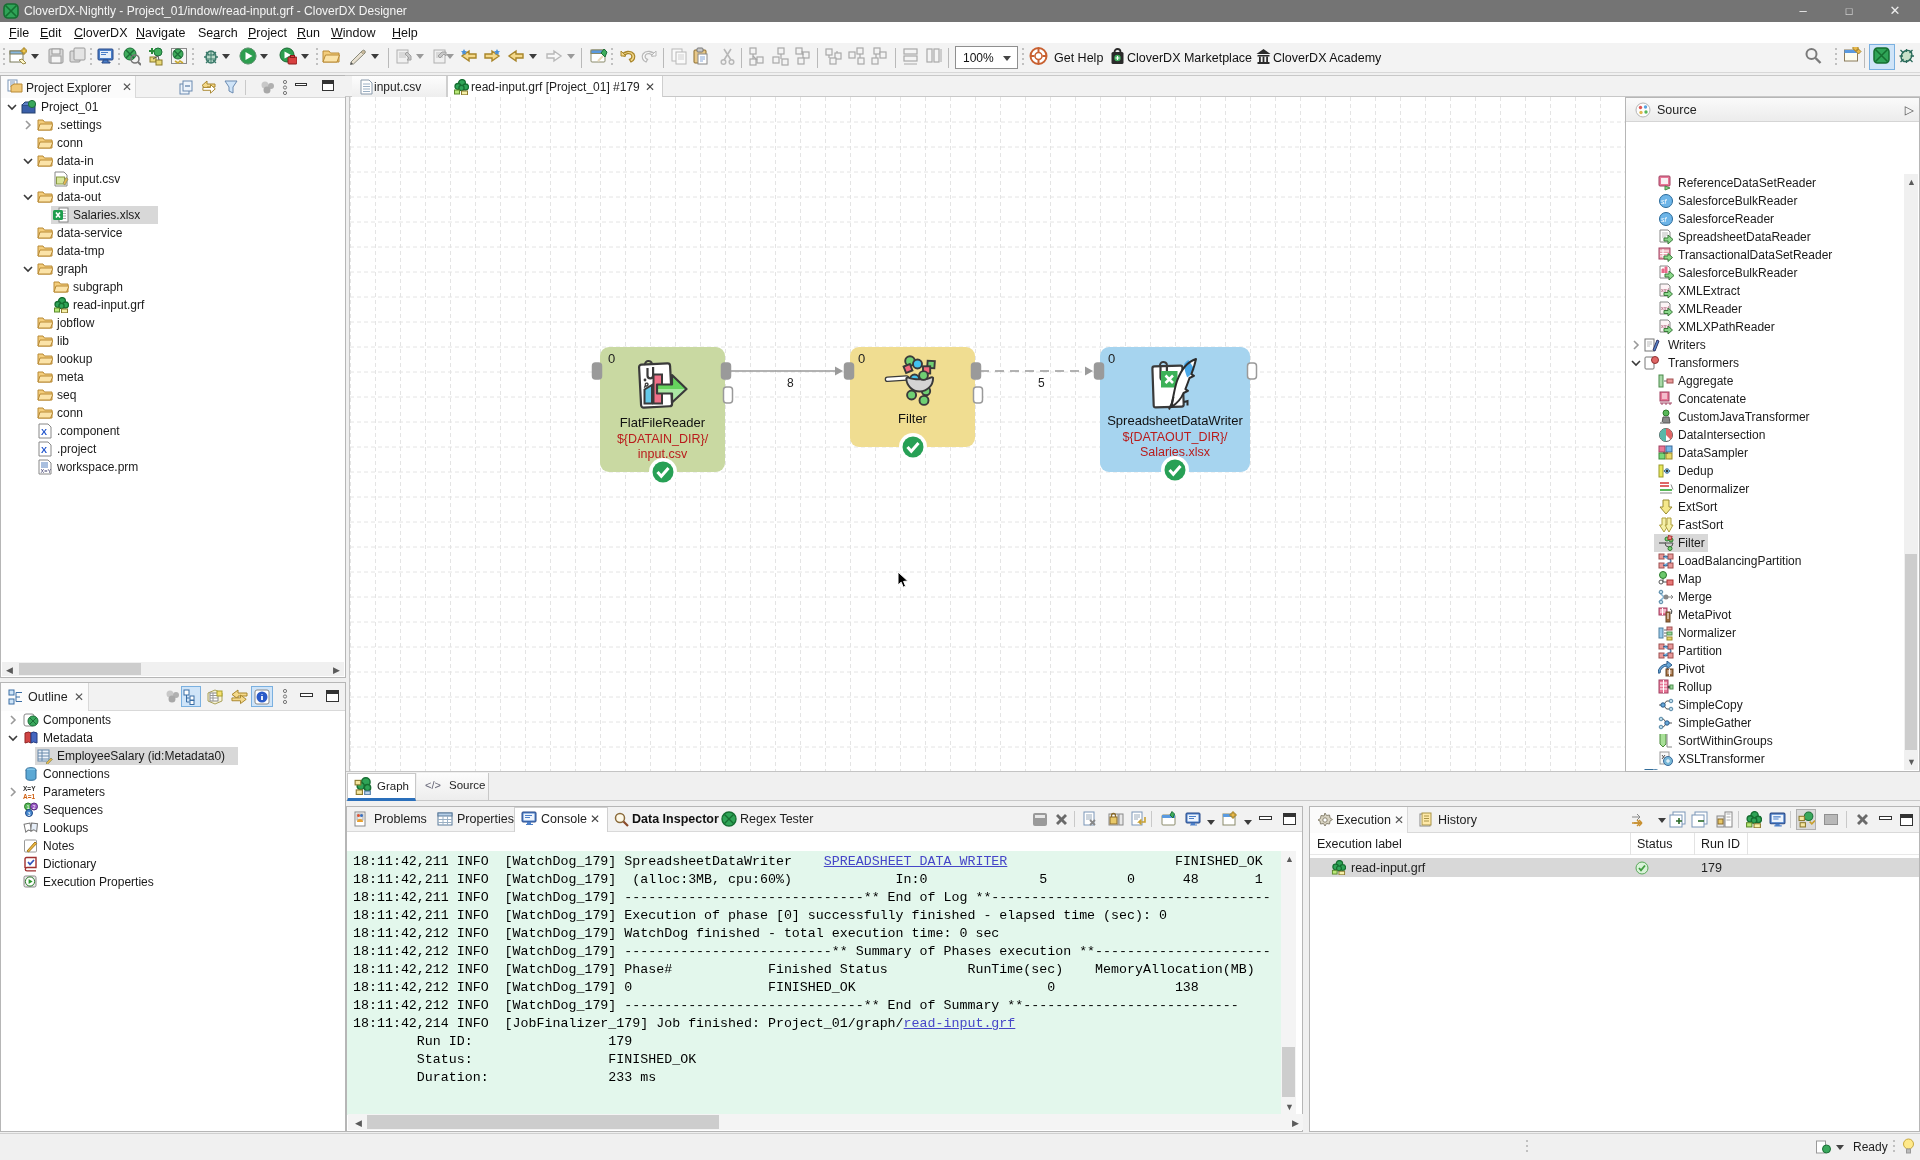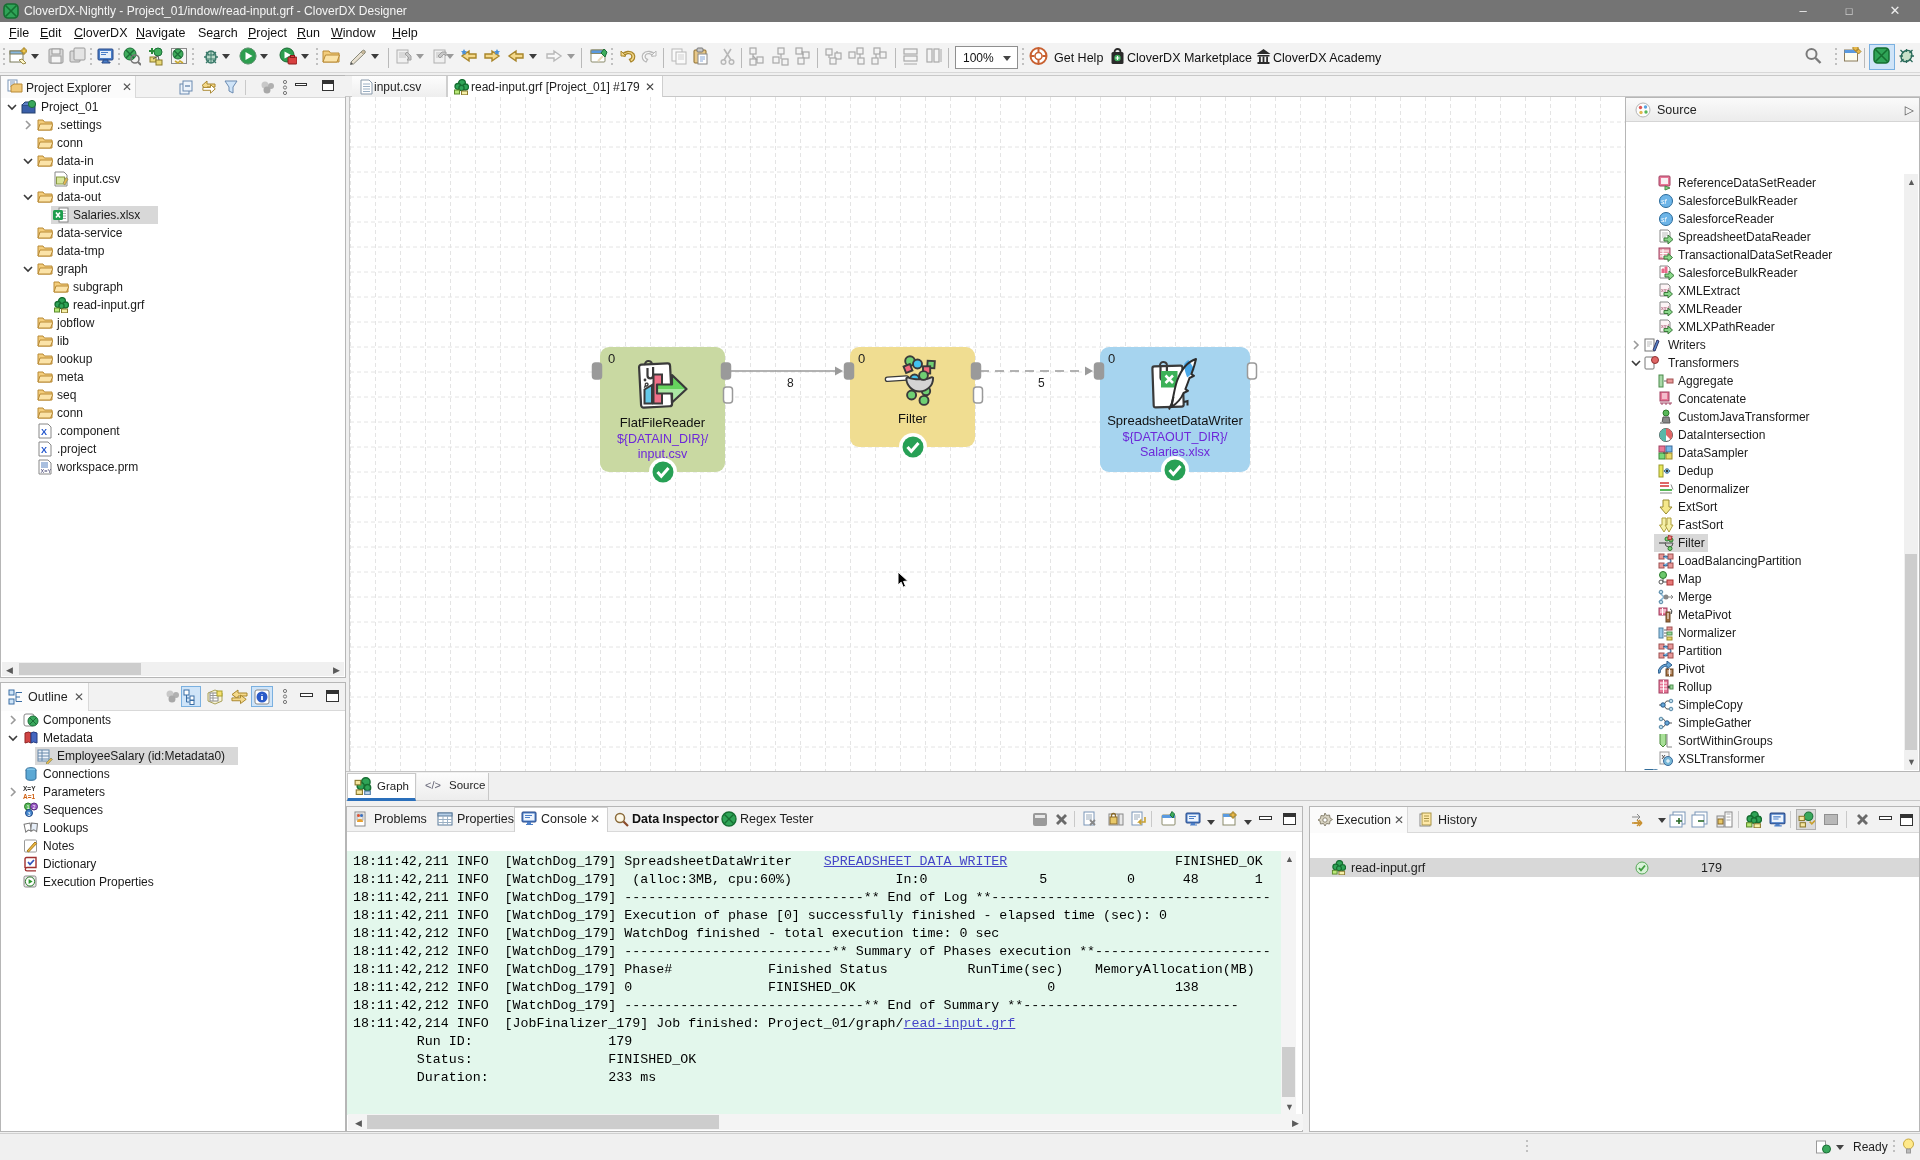--- a/index.html
+++ b/index.html
@@ -28,21 +28,21 @@
 .ptab { position:absolute; font-size:12.5px; color:#222; white-space:nowrap; }
 
 .trow { position:absolute; height:18px; font-size:12px; color:#1a1a1a; white-space:nowrap; }
 .trow .lbl { position:absolute; top:2px; }
 .sel { background:#d8d8d8; }
 .twist { position:absolute; top:4px; width:10px; height:10px; }
 
 #canvas { position:absolute; left:350px; top:97px; width:1275px; height:674px; background:#ffffff; overflow:hidden; }
 .comp { position:absolute; border-radius:9px; }
 .cname { position:absolute; width:100%; text-align:center; font-size:13px; color:#111; }
-.cdesc { position:absolute; width:100%; text-align:center; font-size:12.5px; color:#6d28d9; line-height:14.5px; }
+.cdesc { position:absolute; width:100%; text-align:center; font-size:12.5px; color:#b91c1c; line-height:14.5px; }
 .czero { position:absolute; left:8px; top:4px; font-size:13px; color:#222; }
 .check { position:absolute; width:30px; height:30px; }
 
 #palette { position:absolute; left:1625px; top:97px; width:295px; height:675px; background:#fff; border:1px solid #b6b6b6; }
 .prow { position:absolute; left:0; height:18px; width:278px; font-size:12px; color:#1a1a1a; }
 .prow .lbl { position:absolute; top:2px; left:51px; }
 
 #console-log { font-family:"Liberation Mono", monospace; font-size:13.3px; line-height:18px; white-space:pre; color:#000; }
 #console-log .lnk { color:#4646c8; text-decoration:underline; }
 
@@ -1333,20 +1333,28 @@
           <circle cx="10" cy="5" r="4" fill="#39a85c" stroke="#1c6f38"></circle>
           <rect x="1" y="5" width="5" height="4" fill="#f5e6a0" stroke="#8c7a2e"></rect>
           <rect x="2" y="11" width="5" height="4" fill="#f5e6a0" stroke="#8c7a2e"></rect>
           <path d="M11 10 l2 2 3 -3" stroke="#c8a030" stroke-width="1.6" fill="none"></path>
         </svg><div class="abs" style="left:514px;top:7px;width:14px;height:11px;background:#b8b8b8;border:1px solid #909090;"></div><div class="abs" style="left:536px;top:4px;width:1px;height:17px;background:#c9c9c9"></div><svg class="abs" style="left:545px;top:5px" width="15" height="15" viewBox="0 0 15 15">
           <path d="M2 4 L4 2 l3.5 3.5 L11 2 l2 2 -3.5 3.5 L13 11 l-2 2 -3.5 -3.5 L4 13 2 11 5.5 7.5 z" fill="#6a6a6a"></path>
         </svg><div class="abs" style="left:569px;top:9px;width:13px;height:4px;border:1px solid #333;background:#fff"></div><div class="abs" style="left:590px;top:7px;width:13px;height:12px;border:1.5px solid #333;background:#fff">
           <div style="height:3px;background:#333"></div>
         </div></span>
   </div>
+  <div class="abs" style="left:0;top:26px;width:609px;height:22px;background:#fff;border-bottom:1px solid #e8e8e8;">
+    <span class="colhead" style="left:7px;top:4px;">Execution label</span>
+    <span class="colhead" style="left:327px;top:4px;">Status</span>
+    <span class="colhead" style="left:391px;top:4px;">Run ID</span>
+    <div class="abs" style="left:320px;top:0;width:1px;height:22px;background:#e3e3e3;"></div>
+    <div class="abs" style="left:384px;top:0;width:1px;height:22px;background:#e3e3e3;"></div>
+    <div class="abs" style="left:437px;top:0;width:1px;height:22px;background:#e3e3e3;"></div>
+  </div>
   <div class="abs sel" style="left:0;top:51px;width:609px;height:19px;">
     <svg class="abs" style="left:21px;top:2px" width="15" height="15" viewBox="0 0 16 16">
       <circle cx="9" cy="4" r="3.4" fill="#2fa457" stroke="#156e31" stroke-width="1.3"></circle>
         <circle cx="5" cy="7.5" r="3" fill="#2fa457" stroke="#156e31" stroke-width="1.3"></circle>
         <circle cx="12.5" cy="8" r="3" fill="#2fa457" stroke="#156e31" stroke-width="1.3"></circle>
         <circle cx="8.5" cy="9" r="2.6" fill="#2fa457" stroke="#156e31" stroke-width="1.3"></circle>
         <rect x="1.5" y="11" width="5" height="4" fill="#b8e878" stroke="#5a8a2a"></rect>
         <rect x="8.5" y="12" width="6" height="3.8" fill="#f5f0a8" stroke="#8c7a2e"></rect>
     </svg>
     <span class="abs" style="left:41px;top:3px;font-size:12.5px;">read-input.grf</span>

